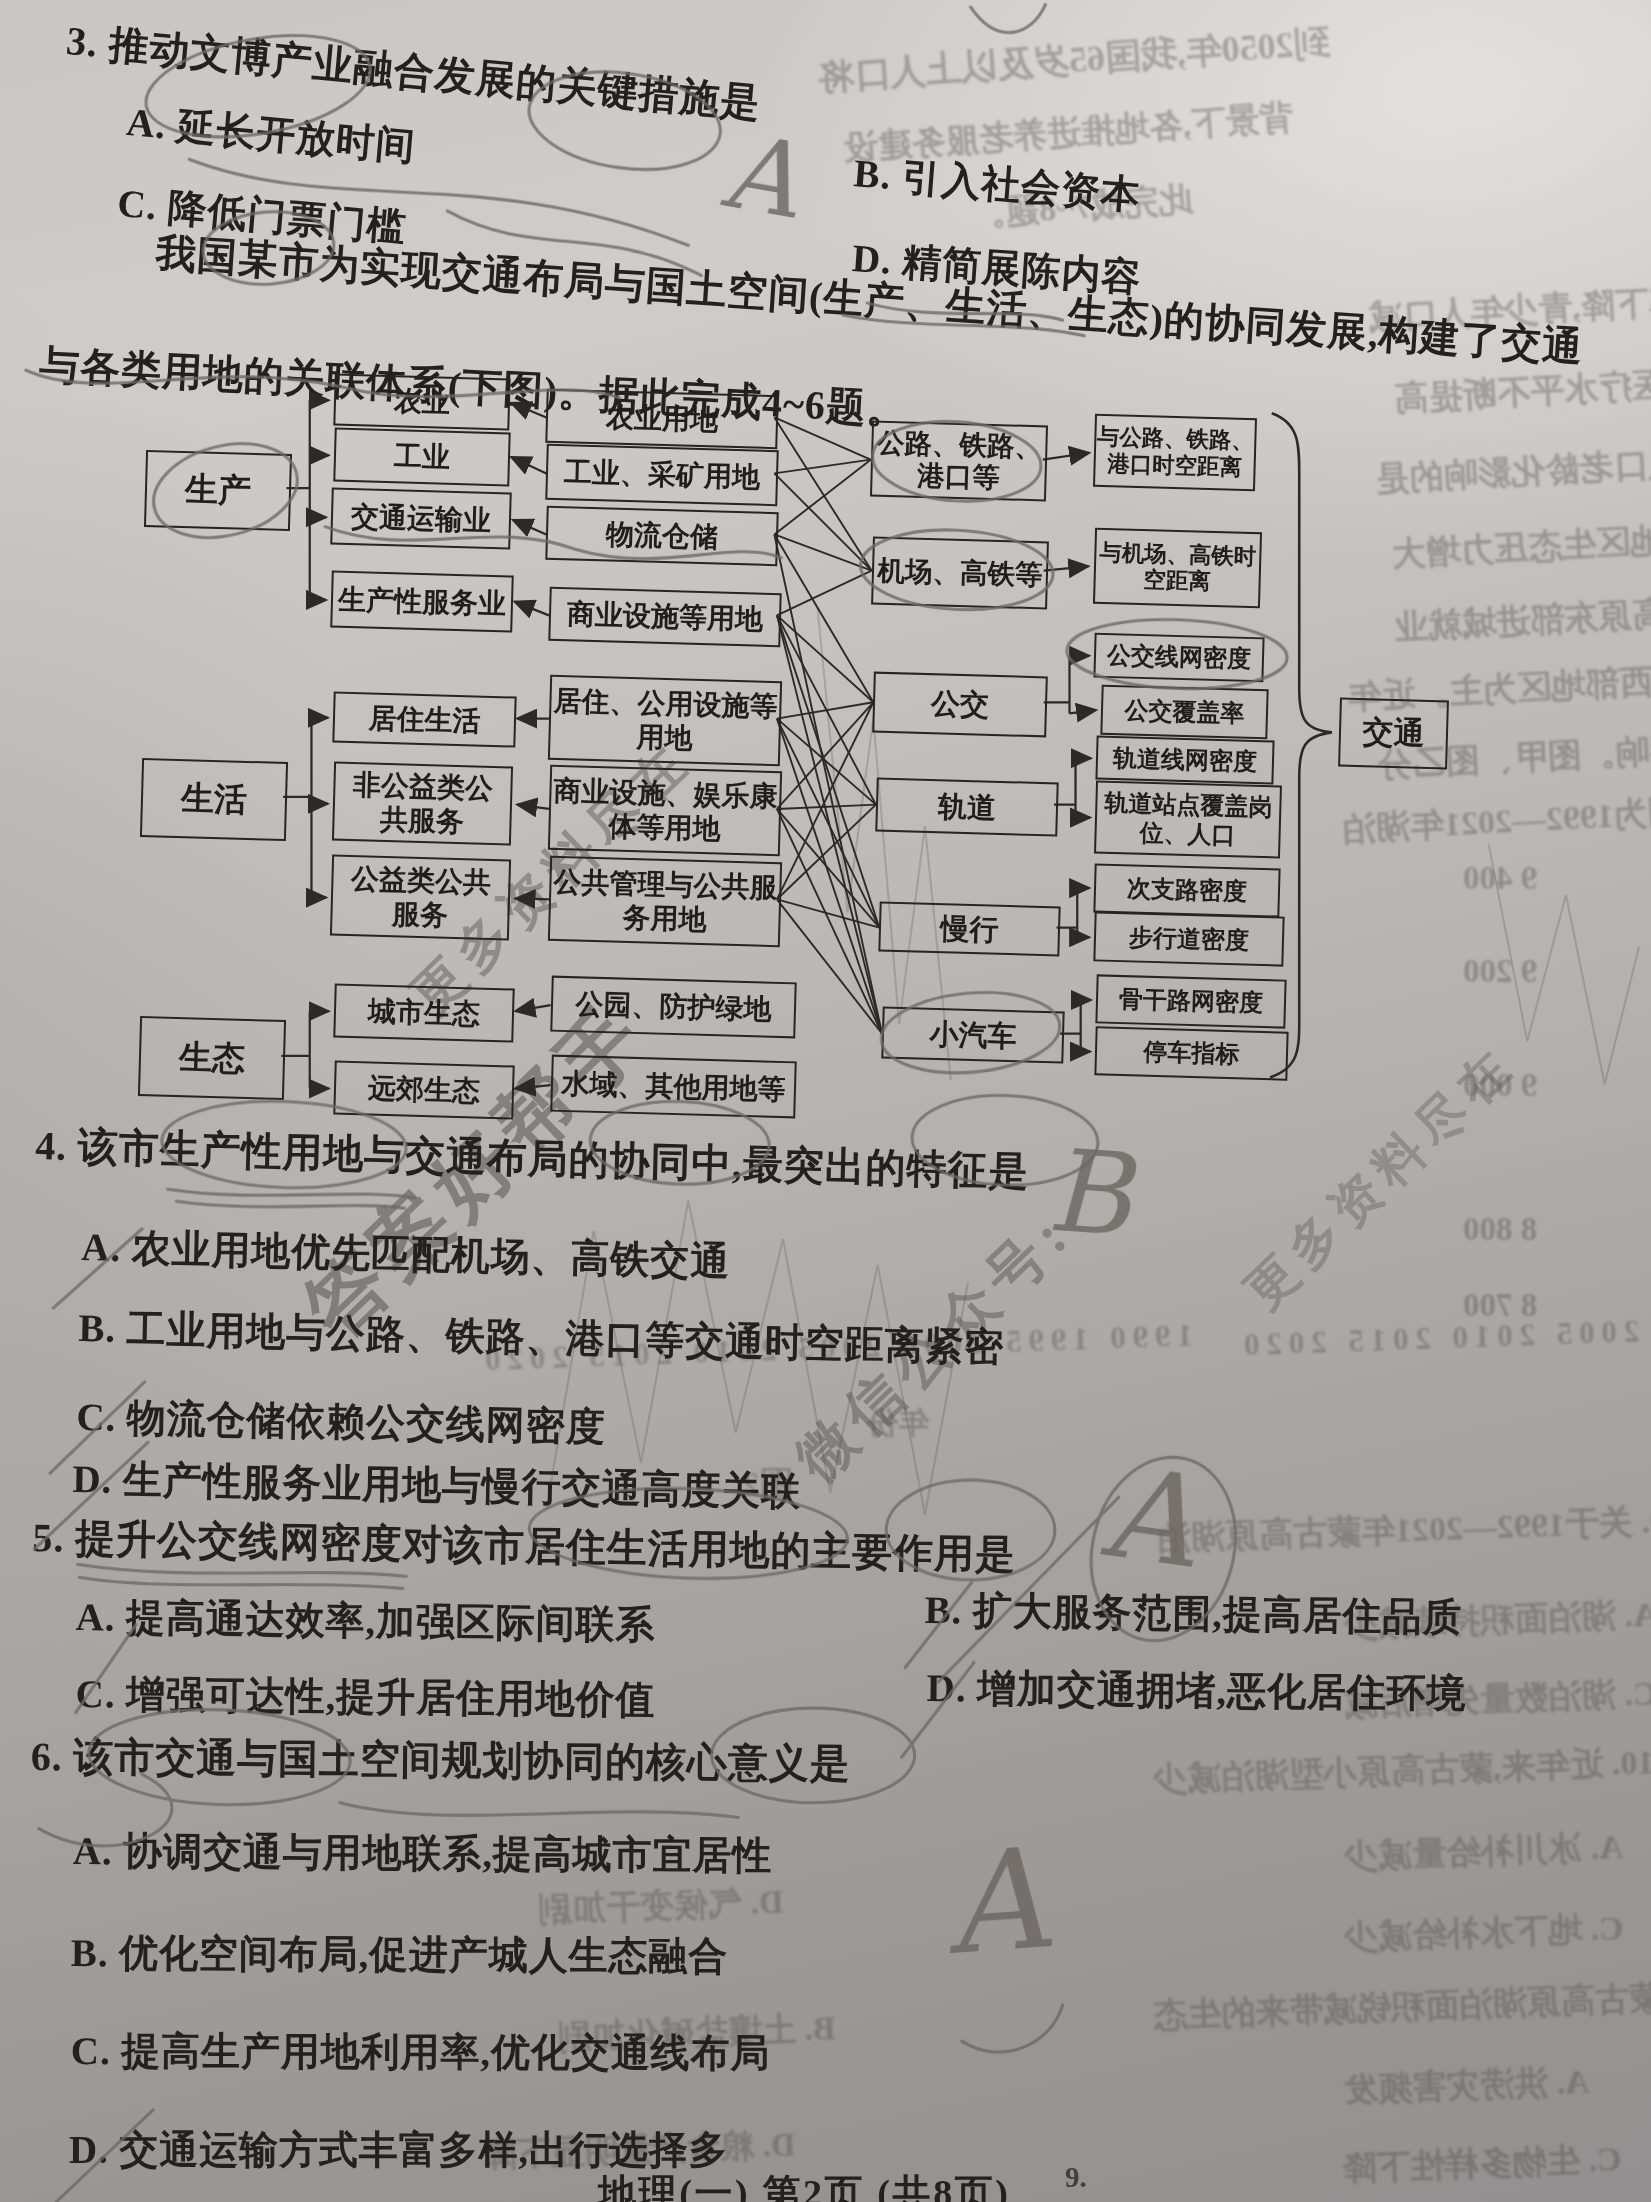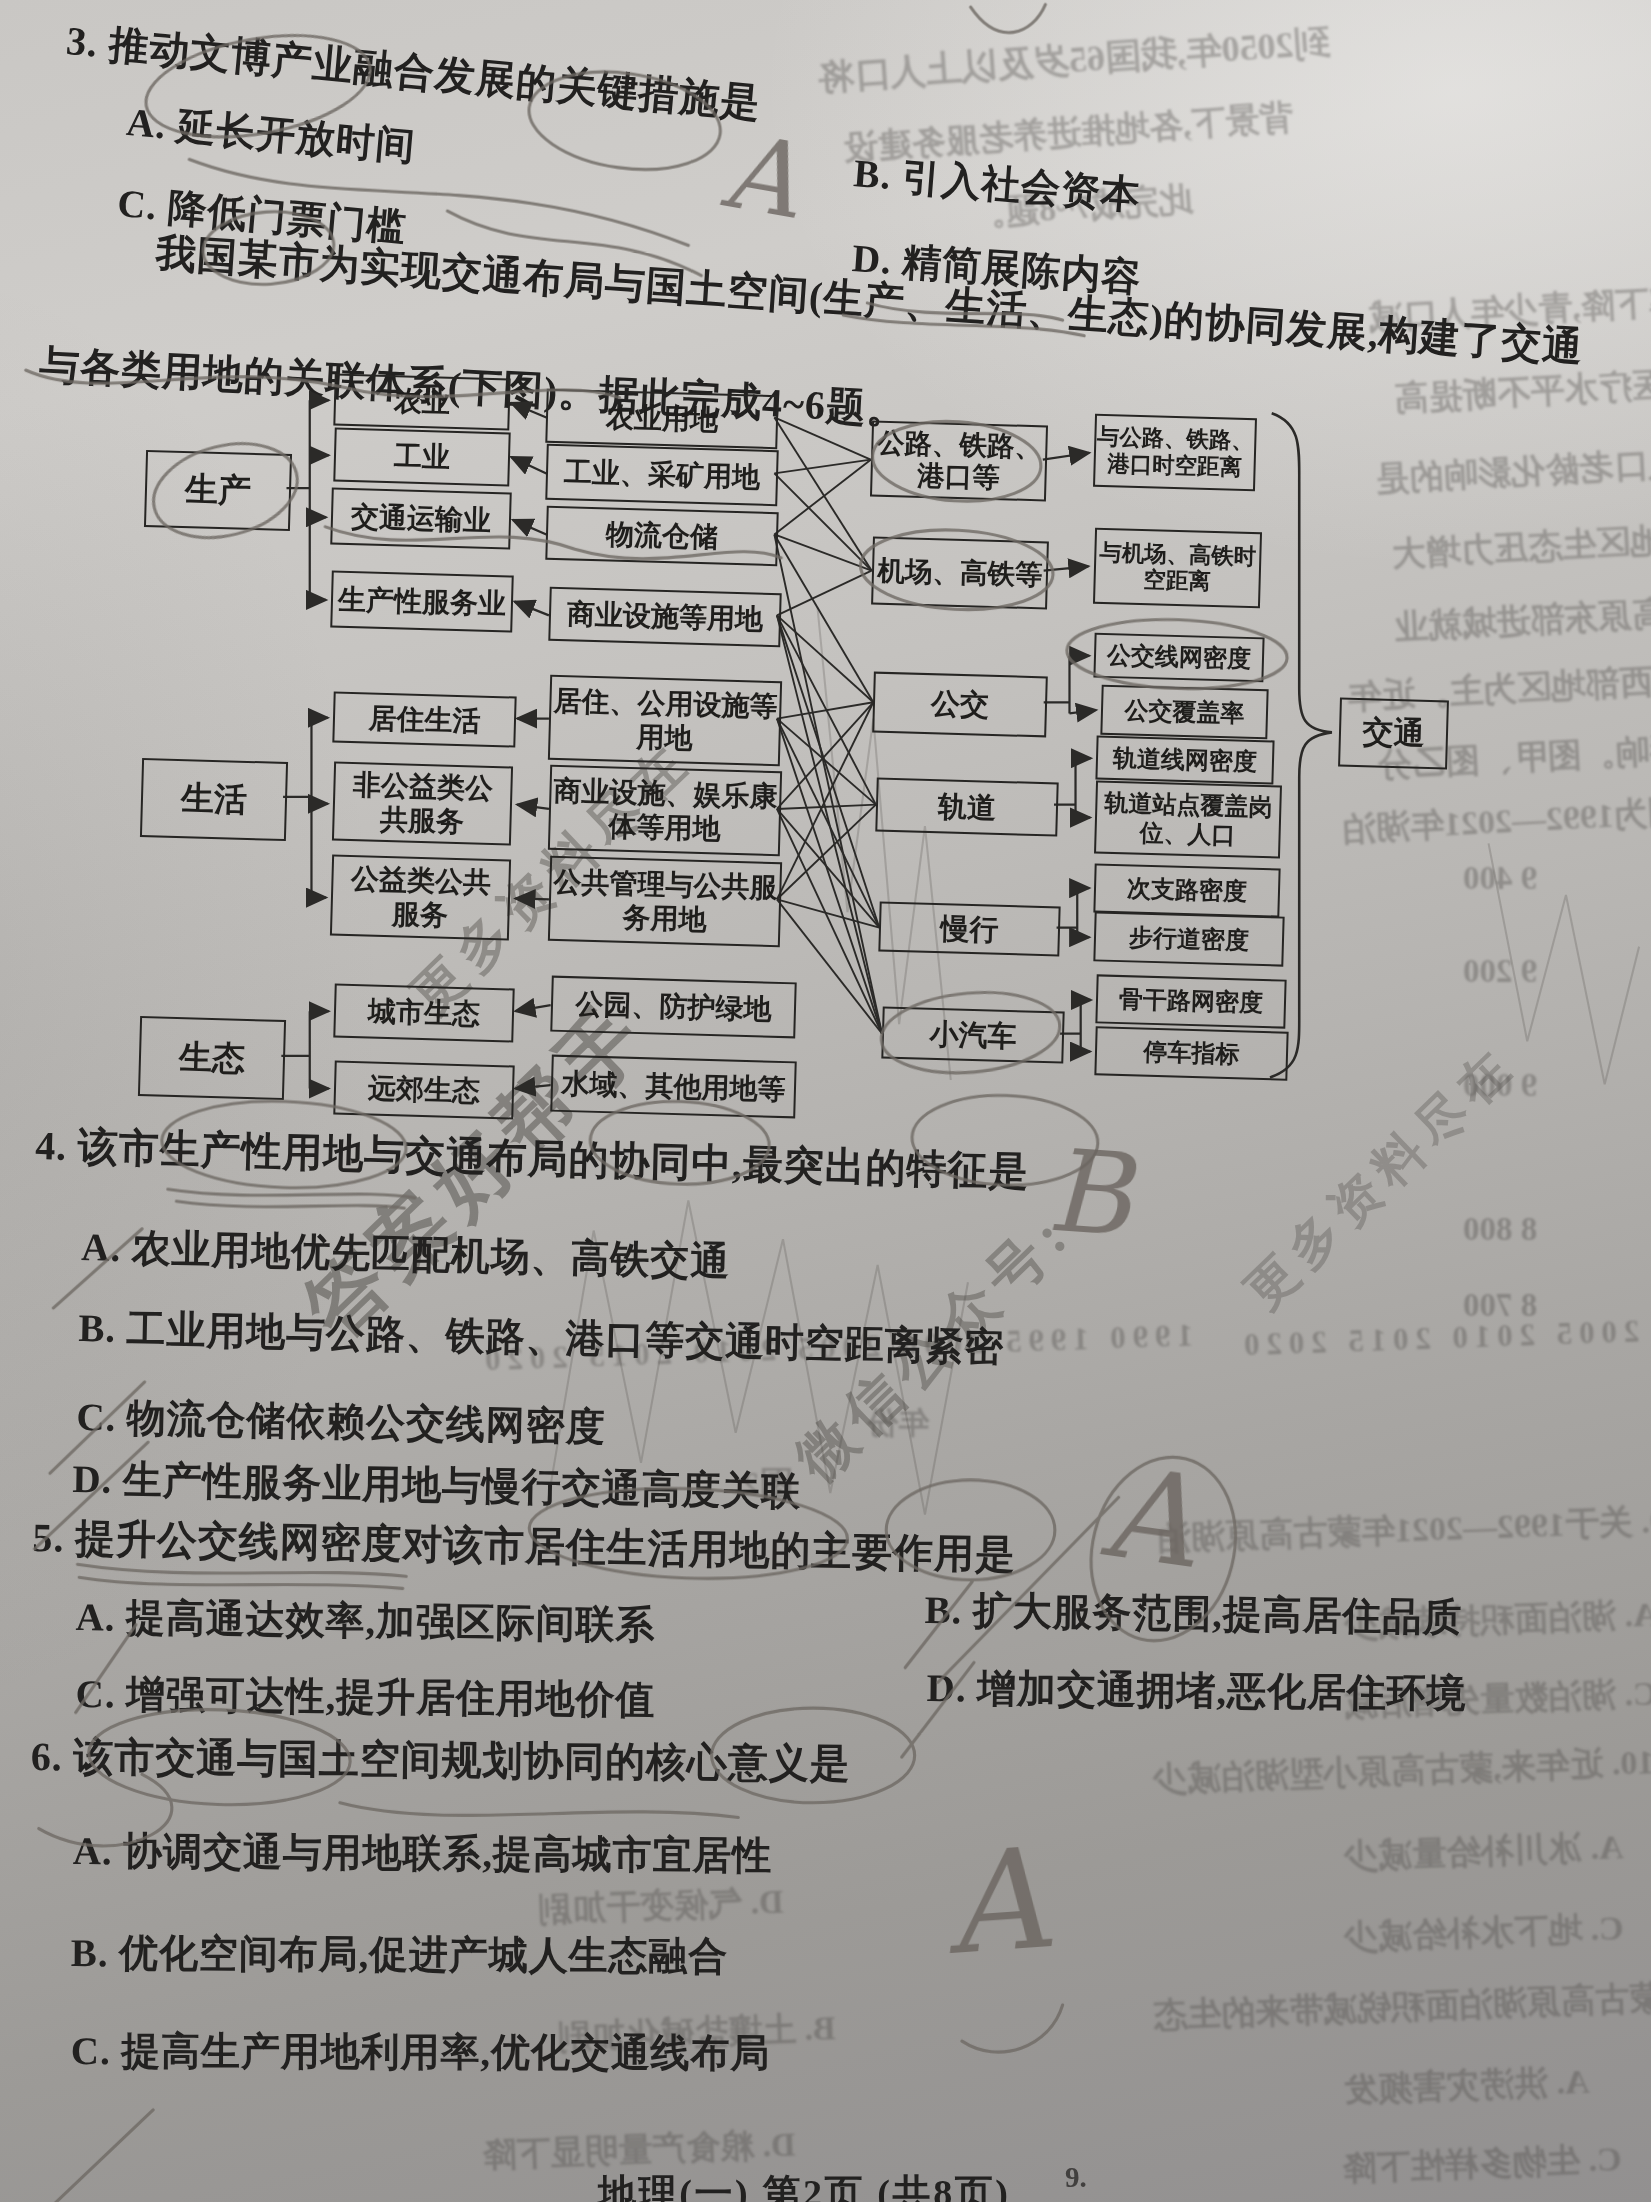--- a/index.html
+++ b/index.html
@@ -219,20 +219,21 @@
   <div class="t" style="left:33px;top:1510px;transform:rotate(1deg);transform-origin:left top;">5. 提升公交线网密度对该市居住生活用地的主要作用是</div>
   <div class="t opt" style="left:76px;top:1590px;transform:rotate(0.8deg);transform-origin:left top;">A. 提高通达效率,加强区际间联系</div>
   <div class="t opt" style="left:925px;top:1583px;transform:rotate(0.8deg);transform-origin:left top;">B. 扩大服务范围,提高居住品质</div>
   <div class="t opt" style="left:76px;top:1667px;transform:rotate(0.6deg);transform-origin:left top;">C. 增强可达性,提升居住用地价值</div>
   <div class="t opt" style="left:927px;top:1661px;transform:rotate(0.6deg);transform-origin:left top;">D. 增加交通拥堵,恶化居住环境</div>
 
   <div class="t" style="left:31px;top:1729px;transform:rotate(0.5deg);transform-origin:left top;">6. 该市交通与国土空间规划协同的核心意义是</div>
   <div class="t opt" style="left:73px;top:1824px;transform:rotate(0.4deg);transform-origin:left top;">A. 协调交通与用地联系,提高城市宜居性</div>
   <div class="t opt" style="left:71px;top:1926px;transform:rotate(0.3deg);transform-origin:left top;">B. 优化空间布局,促进产城人生态融合</div>
   <div class="t opt" style="left:71px;top:2024px;transform:rotate(0.2deg);transform-origin:left top;">C. 提高生产用地利用率,优化交通线布局</div>
+  <div class="t opt" style="left:69px;top:2123px;transform:rotate(0deg);transform-origin:left top;">D. 交通运输方式丰富多样,出行选择多</div>
 
   <div class="t foot" style="left:598px;top:2168px;letter-spacing:2.6px;">地理(一) 第2页 (共8页)</div>
   <div class="abs" style="left:1065px;top:2161px;font-size:29px;color:rgba(45,44,42,.8);font-weight:600;">9.</div>
 
   <svg width="1652" height="2203" viewBox="0 0 1920 2560">
     <g class="pencil">
 
       <ellipse cx="300" cy="100" rx="132" ry="55" transform="rotate(-10 300 100)"></ellipse>
       <ellipse cx="726" cy="140" rx="112" ry="55" transform="rotate(8 726 140)"></ellipse>
       <path d="M220,185 C390,250 560,190 800,285"></path>

